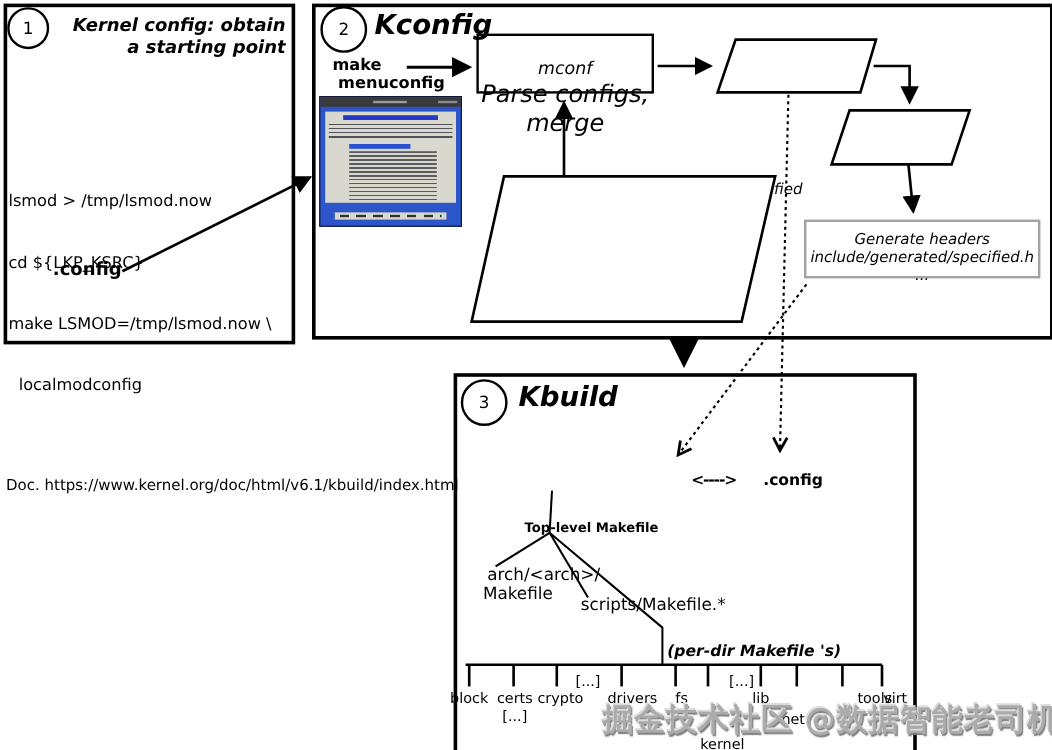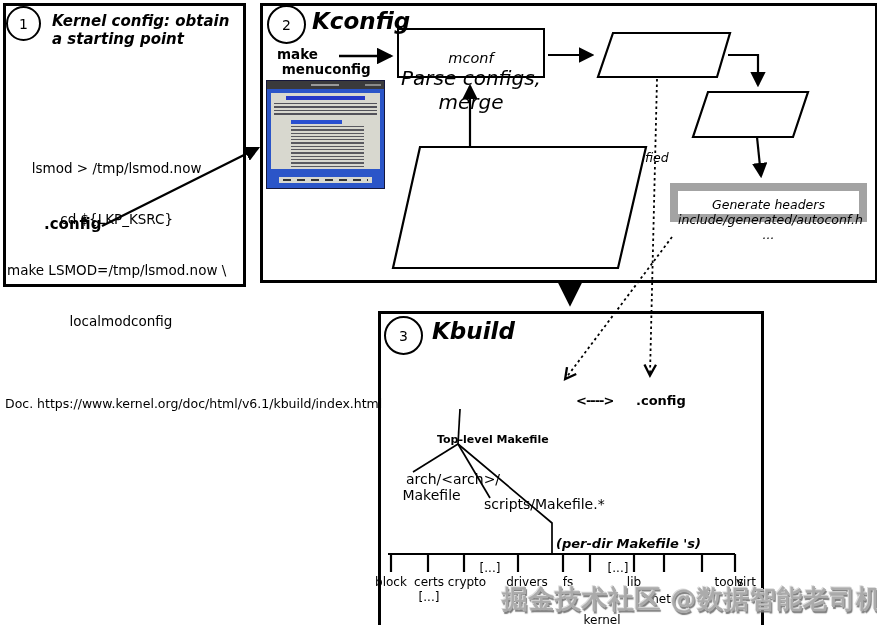--- a/index.html
+++ b/index.html
@@ -6,21 +6,21 @@
   #stage{position:relative;width:877px;height:625px;background:#fff;
          font-family:"DejaVu Sans",sans-serif;color:#000;overflow:hidden;}
   .abs{position:absolute;}
   .box{position:absolute;border:3px solid #000;background:transparent;}
   .circle{position:absolute;border:2px solid #000;border-radius:50%;
           display:flex;align-items:center;justify-content:center;
           font-size:14px;background:#fff;}
   .bi{font-weight:bold;font-style:italic;}
   .it{font-style:italic;}
   .b{font-weight:bold;}
-  .code{font-size:13.5px;line-height:17px;white-space:pre;text-align:center;}
+  .code{font-size:13.5px;line-height:17px;white-space:pre;}
   .small{font-size:14px;margin-left:22px;}
   .dirlbl{position:absolute;font-size:12px;transform:translateX(-50%);white-space:nowrap;}
   svg{position:absolute;left:0;top:0;}
   
   #thumb{position:absolute;left:266px;top:80px;width:119px;height:109px;
          background:#2b55c8;border:1px solid #15173a;box-sizing:border-box;}
   #thumb .tbar{height:8px;background:#3a3a3c;position:relative;}
   #thumb .tbar:after{content:"";position:absolute;left:44px;top:2.5px;width:28px;height:2.5px;background:#9a9a9a;}
   #thumb .tbar:before{content:"";position:absolute;right:3px;top:2.5px;width:16px;height:2.5px;background:#8a8a8a;}
   #thumb .dlg{position:absolute;left:4px;right:4px;top:12px;height:76px;background:#d8d8cf;}
@@ -40,21 +40,21 @@
 </style>
 </head>
 <body>
 
 <div id="stage">
 
   <div class="box" style="left:3px;top:3px;width:237px;height:278px;"></div>
   <div class="circle" style="left:6px;top:6px;width:31px;height:31px;">
     <span>1</span>
   </div>
-  <div class="abs bi" style="left:52px;top:13px;width:186px;font-size:15px;line-height:17.5px;text-align:left;font-style:italic;">Kernel config: obtain a starting point</div>
+  <div class="abs bi" style="left:52px;top:13px;width:186px;font-size:15px;line-height:17.5px;text-align:right;font-style:italic;">Kernel config: obtain a starting point</div>
   <div class="abs code" style="left:7px;top:126px;">
     <div>lsmod &gt; /tmp/lsmod.now</div>
     <div>cd ${LKP_KSRC}</div>
     <div>make LSMOD=/tmp/lsmod.now \</div>
     <div>  localmodconfig</div>
   </div>
   <div class="abs b" style="left:44px;top:215px;font-size:15px;">.config</div>
 
   <div class="box" style="left:260px;top:3px;width:612px;height:274px;"></div>
   <div class="circle" style="left:267px;top:5px;width:35px;height:35px;">
@@ -79,23 +79,23 @@
 
   <div class="abs" style="left:397px;top:28px;width:148px;height:50px;border:2.5px solid #000;box-sizing:border-box;text-align:center;">
     <div class="it" style="margin-top:20px;font-size:14.5px;">mconf</div>
     <div class="it" style="font-size:20px;">Parse configs, merge</div>
   </div>
 
   <div class="abs b" style="left:614px;top:46px;width:100px;text-align:center;font-size:14px;">.config</div>
 
   <div class="abs it" style="left:700px;top:106px;width:100px;text-align:center;font-size:14.5px;">syncconfig</div>
 
-  <div class="abs" style="left:670px;top:183px;width:197px;height:39px;border:8px solid #a3a3a3;box-sizing:border-box;text-align:center;">
+  <div class="abs" style="left:670px;top:183px;width:197px;height:49px;border:2px solid #a3a3a3;box-sizing:border-box;text-align:center;">
     <div class="it" style="margin-top:6px;font-size:12.5px;">Generate headers</div>
-    <div class="it" style="font-size:12.5px;">include/generated/autoconf.h ...</div>
+    <div class="it" style="font-size:12.5px;">include/generated/specified.h ...</div>
   </div>
 
   <div class="abs it" style="left:419px;top:150px;font-size:12.5px;">Priority to read configs if none specified</div>
   <div class="abs" style="left:424px;top:168px;font-size:12.5px;line-height:15.5px;">
     <div>.config</div>
     <div>/lib/modules/$(uname -r)/.config</div>
     <div>/etc/kernel-config</div>
     <div>/boot/config-$(uname -r)</div>
     <div style="margin-left:-6px;">ARCH_DEFCONFIG</div>
     <div style="margin-left:-6px;">arch/${ARCH}/defconfig</div>

